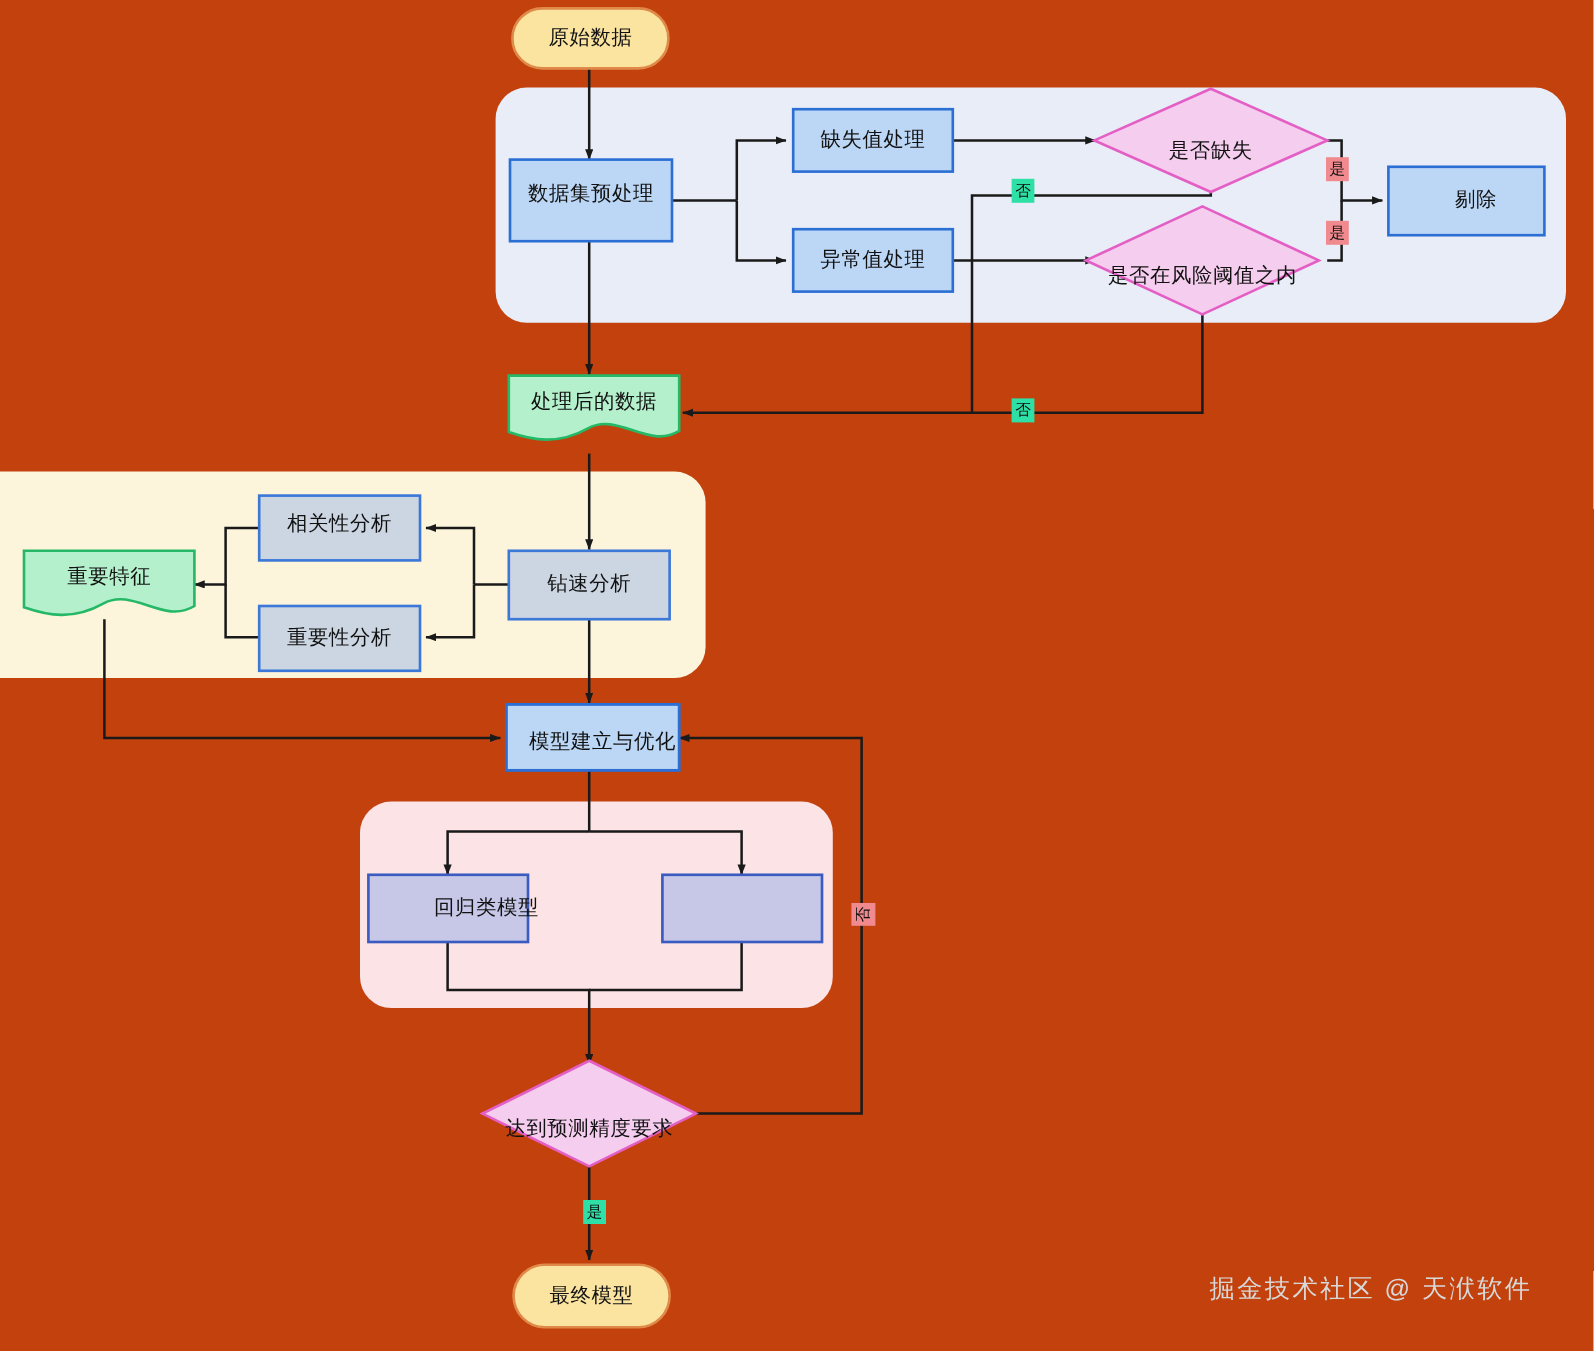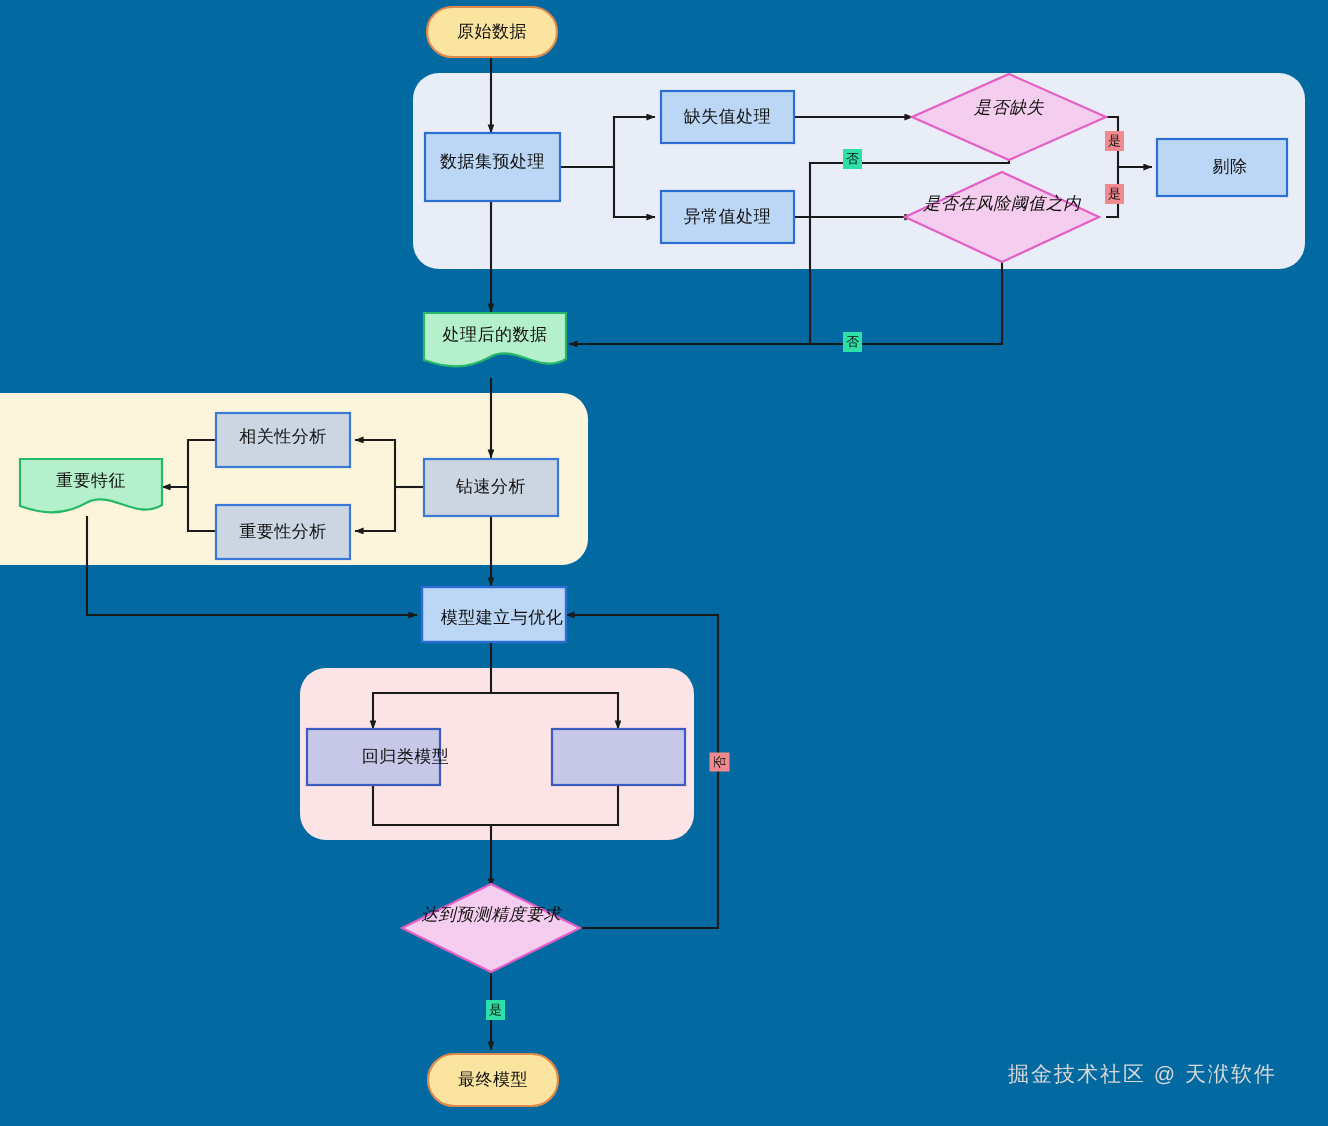--- a/index.html
+++ b/index.html
@@ -4,21 +4,21 @@
 <style>
   html, body {
     margin: 0;
     padding: 0;
     background: #ffffff;
   }
   #canvas {
     position: relative;
     width: 1328px;
     height: 1126px;
-    background: #0369a1;
+    background: #c2410c;
     font-family: "Liberation Sans", "DejaVu Sans", sans-serif;
     overflow: hidden;
   }
   svg.layer {
     position: absolute;
     left: 0;
     top: 0;
     width: 1328px;
     height: 1126px;
     pointer-events: none;
@@ -56,28 +56,27 @@
     color: #d8d8d8;
     font-size: 21px;
     letter-spacing: 2px;
     white-space: nowrap;
     z-index: 9;
   }
   .diamond-label {
     position: absolute;
     z-index: 6;
     display: flex;
-    align-items: flex-start;
+    align-items: flex-end;
     justify-content: center;
     text-align: center;
     font-size: 17px;
     line-height: 1.4;
     color: #111111;
     letter-spacing: 0.5px;
-    font-style: italic;
   }
 </style>
 </head>
 <body>
 
 <div id="canvas">
 
   <svg class="layer" viewBox="0 0 1328 1126">
     <defs>
       <marker id="arrow" markerWidth="10" markerHeight="10" refX="8.6" refY="3.4" orient="auto" markerUnits="userSpaceOnUse">

